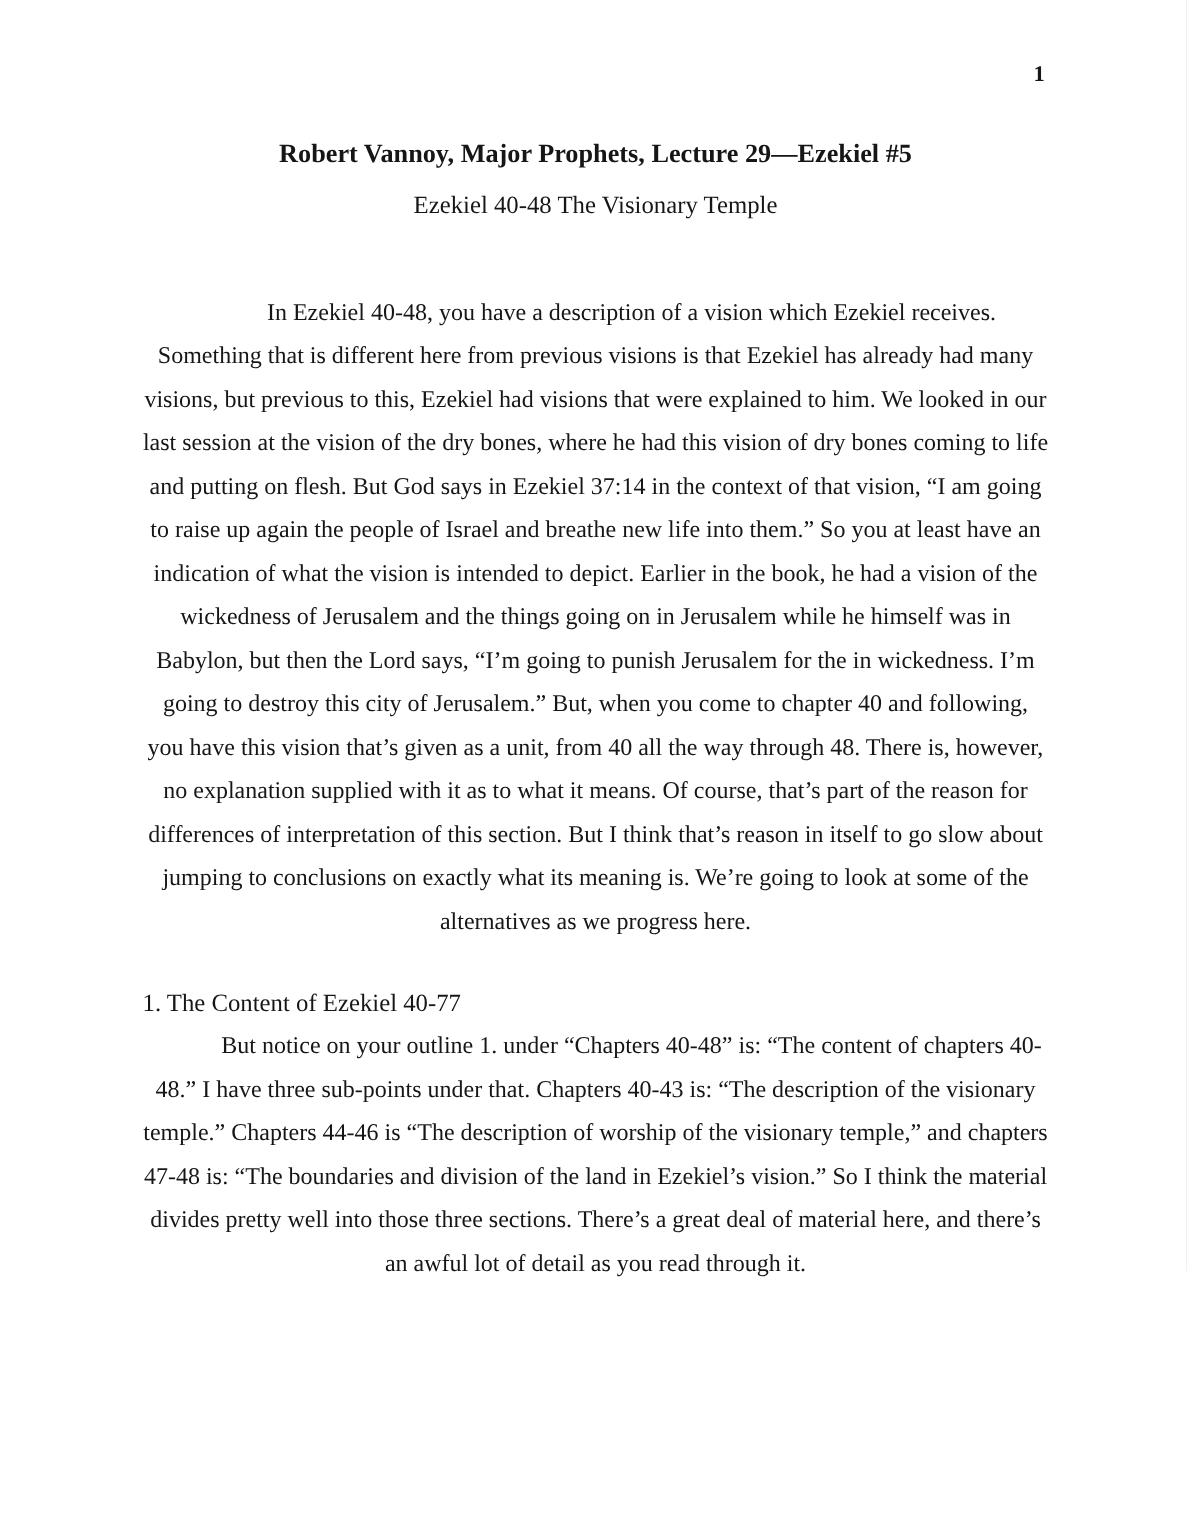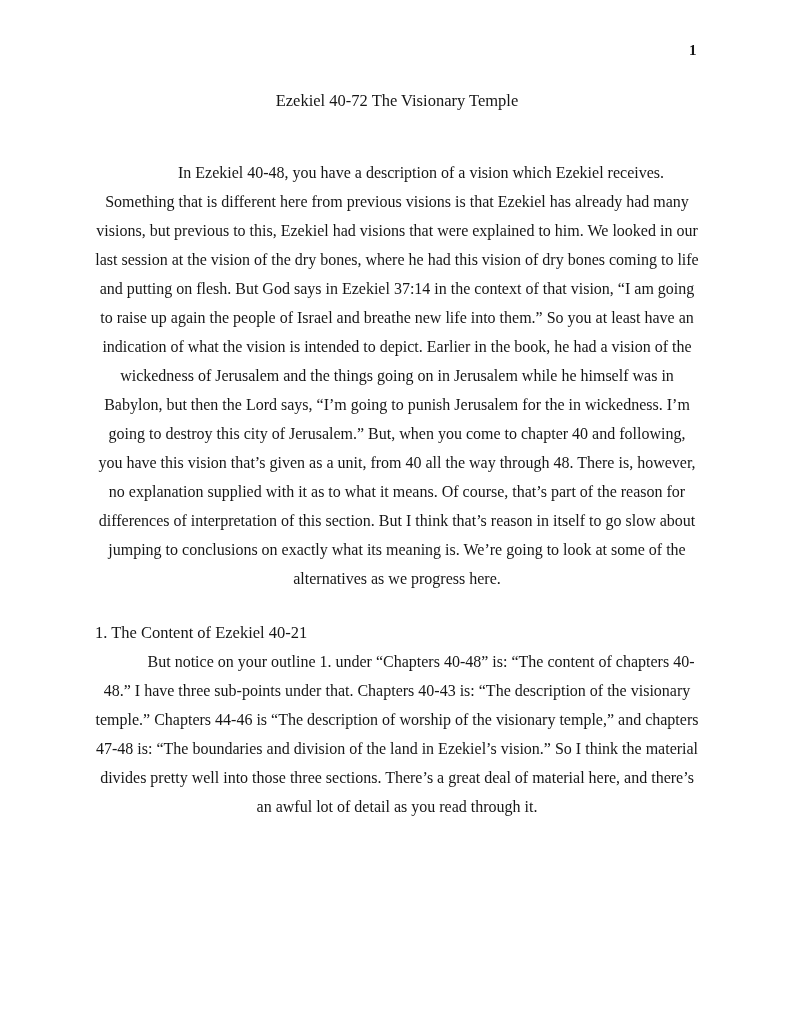--- a/index.html
+++ b/index.html
@@ -69,24 +69,25 @@
     padding-left: 14px;
   }
 </style>
 </head>
 <body>
 
 <div class="doc-page">
   <div class="page-number">1</div>
 
   <div class="content">
+    <h1 class="title">Robert Vannoy, Major Prophets, Lecture 29—Ezekiel #5</h1>
 
-    <div class="subtitle">Ezekiel 40-72 The Visionary Temple</div>
+    <div class="subtitle">Ezekiel 40-48 The Visionary Temple</div>
 
 
     <p class="para indent">In Ezekiel 40-48, you have a description of a vision which Ezekiel receives.  Something that is different here from previous visions is that Ezekiel has already had many visions, but previous to this, Ezekiel had visions that were explained to him.  We looked in our last session at the vision of the dry bones, where he had this vision of dry bones coming to life and putting on flesh.  But God says in Ezekiel 37:14 in the context of that vision, “I am going to raise up again the people of Israel and breathe new life into them.”  So you at least have an indication of what the vision is intended to depict.  Earlier in the book, he had a vision of the wickedness of Jerusalem and the things going on in Jerusalem while he himself was in Babylon, but then the Lord says, “I’m going to punish Jerusalem for the in wickedness.  I’m going to destroy this city of Jerusalem.”  But, when you come to chapter 40 and following, you have this vision that’s given as a unit, from 40 all the way through 48. There is, however, no explanation supplied with it as to what it means.  Of course, that’s part of the reason for differences of interpretation of this section.  But I think that’s reason in itself to go slow about jumping to conclusions on exactly what its meaning is.  We’re going to look at some of the alternatives as we progress here.</p>
 
-    <div class="outline-1">1.  The Content of Ezekiel 40-21</div>
+    <div class="outline-1">1.  The Content of Ezekiel 40-77</div>
 
 
     <p class="para indent">But notice on your outline 1. under “Chapters 40-48” is: “The content of chapters 40-48.”  I have three sub-points under that.  Chapters 40-43 is: “The description of the visionary temple.”  Chapters  44-46 is “The description of worship of the visionary temple,” and chapters 47-48 is: “The boundaries and division of the land in Ezekiel’s vision.”  So I think the material divides pretty well into those three sections.  There’s a great deal of material here, and there’s an awful lot of detail as you read through it.</p>
   </div>
 </div>
 
 </body></html>

